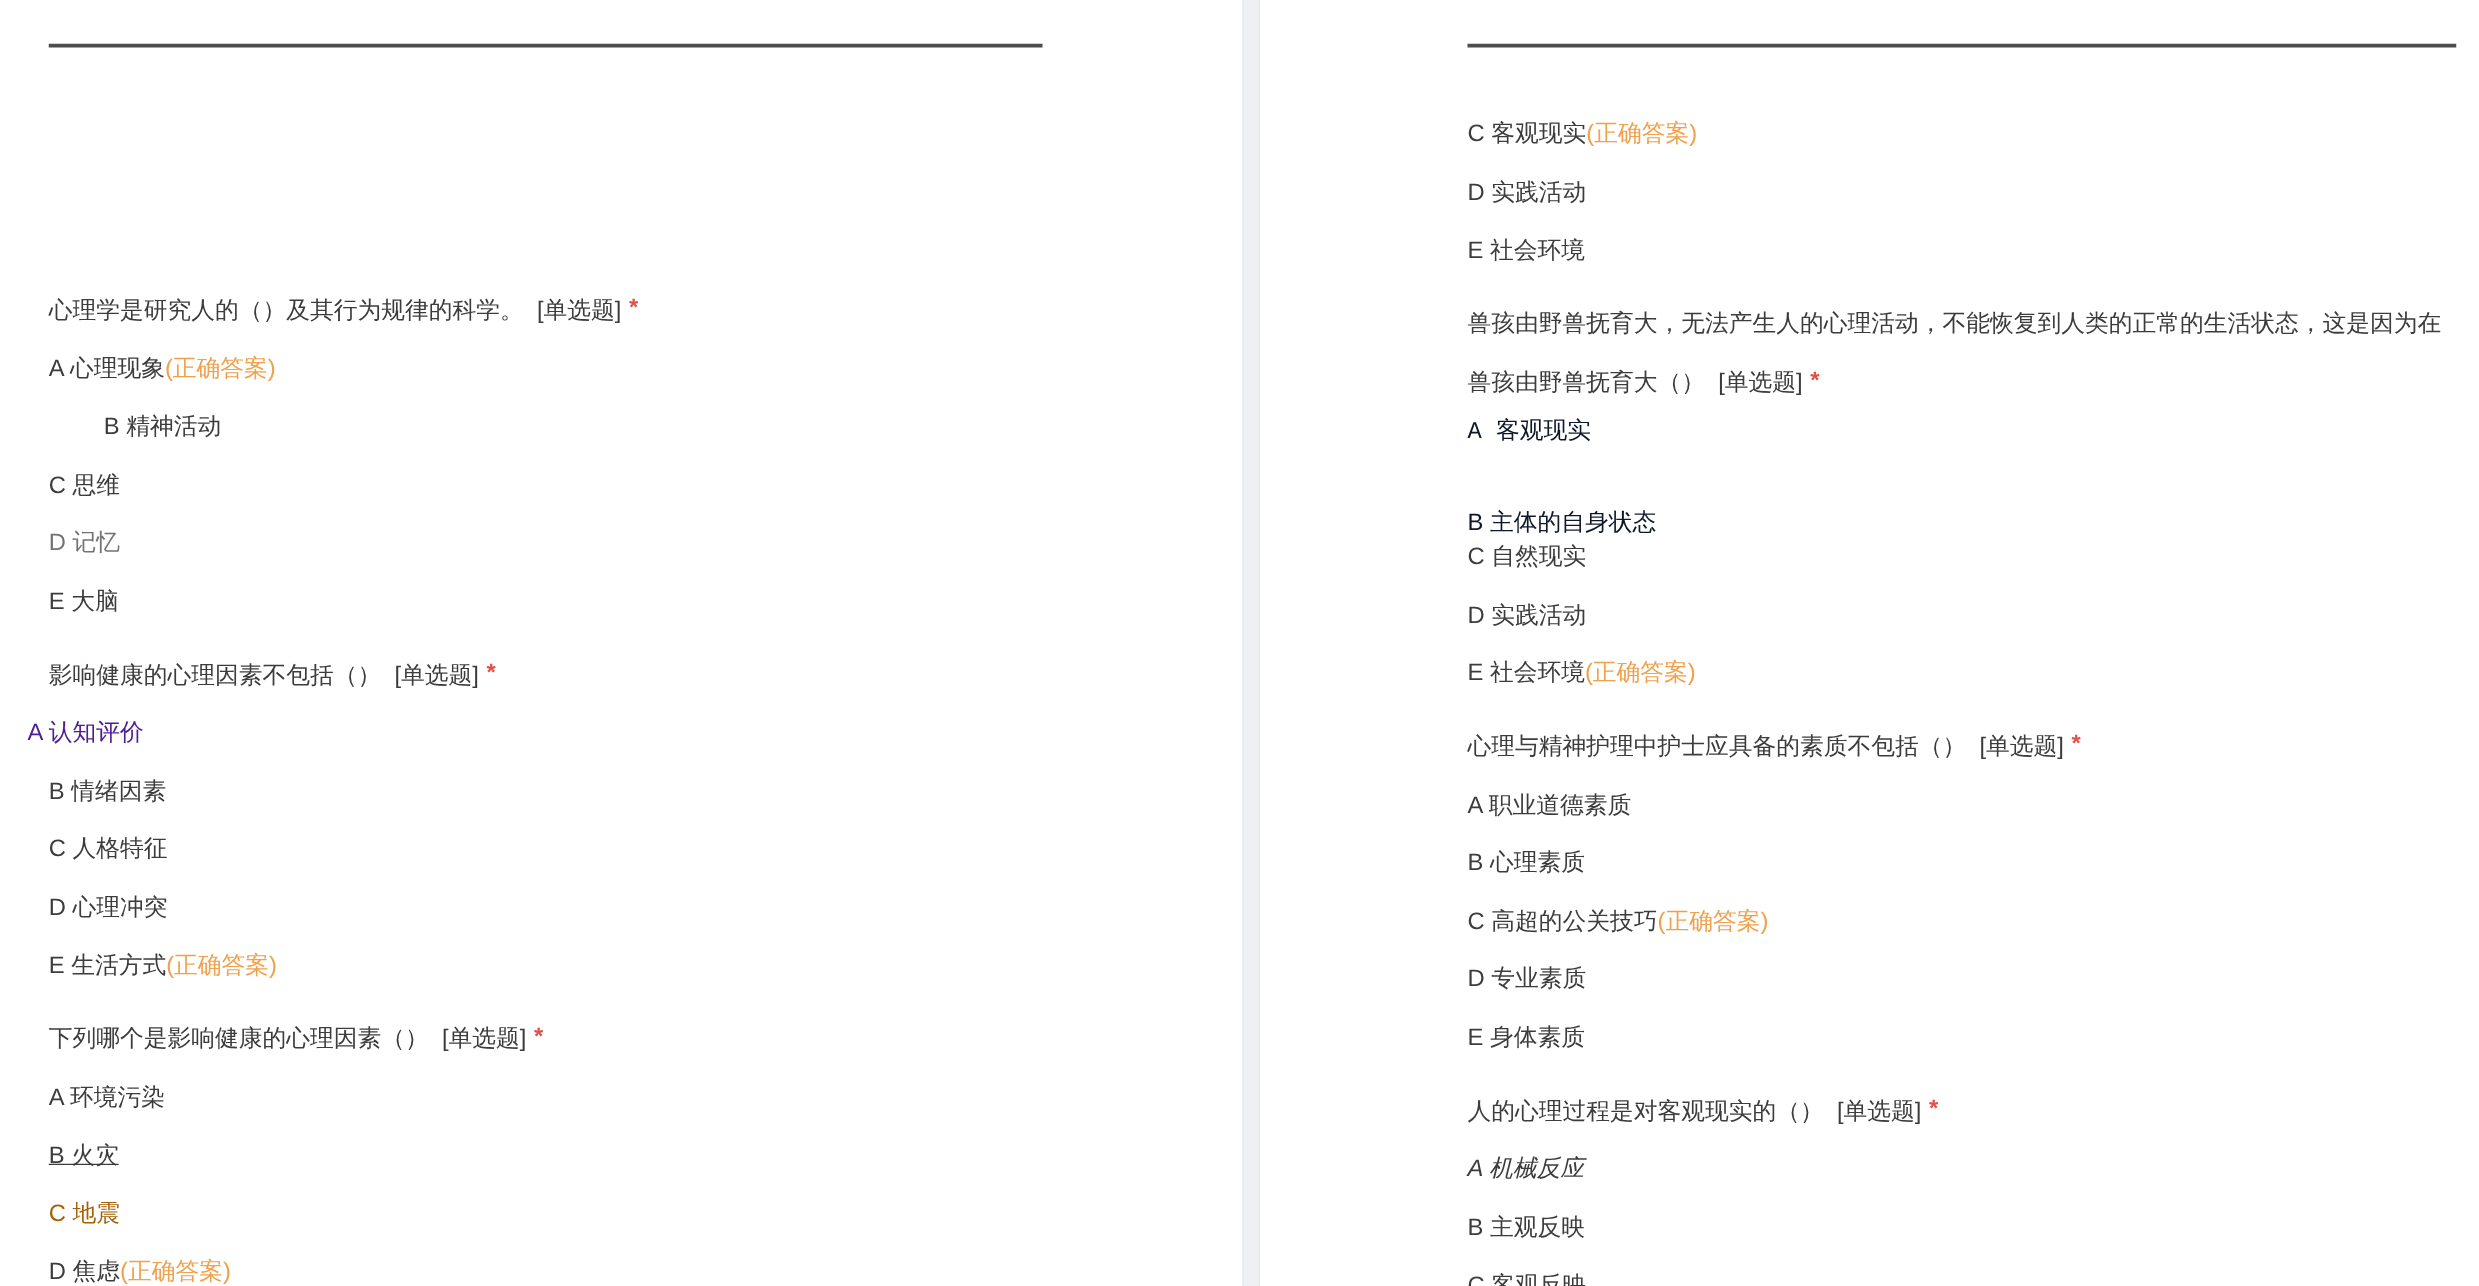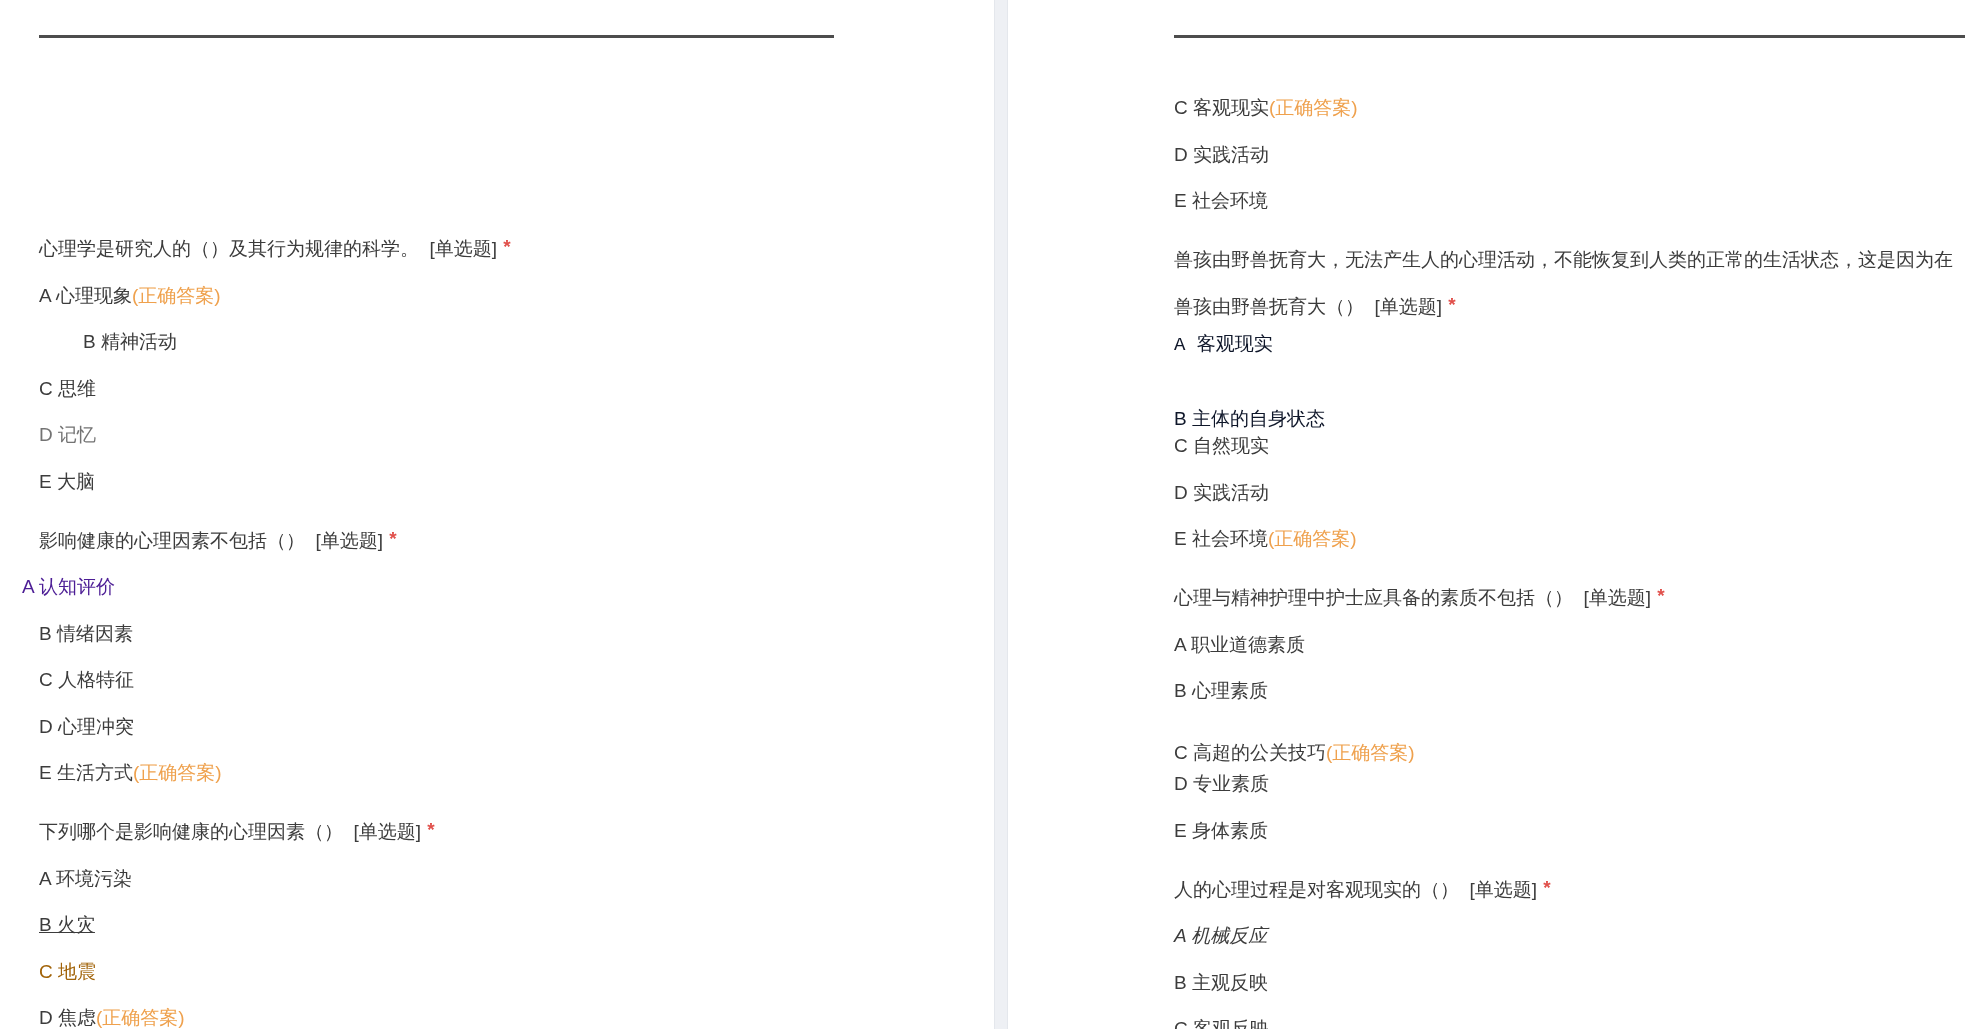--- a/index.html
+++ b/index.html
@@ -65,21 +65,21 @@
       <div class="row" style="left: 1174px; top: 247px; color: rgb(60, 60, 60);"><span>兽孩由野兽抚育大，无法产生人的心理活动，不能恢复到人类的正常的生活状态，这是因为在</span></div>
       <div class="row" style="left: 1174px; top: 293.5px; color: rgb(60, 60, 60);"><span>兽孩由野兽抚育大（）  [单选题]</span><span class="required-asterisk" style="color: rgb(225, 80, 75);">*</span></div>
       <div class="row" style="left: 1174px; top: 332px; color: #0f172a; font-family: Liberation Mono, monospace;"><span>A 客观现实</span></div>
       <div class="row" style="left: 1174px; top: 386.5px; color: #0f172a; margin-top: 19px;"><span>B 主体的自身状态</span></div>
       <div class="row" style="left: 1174px; top: 433px; color: rgb(60, 60, 60);"><span>C 自然现实</span></div>
       <div class="row" style="left: 1174px; top: 479.5px; color: rgb(60, 60, 60);"><span>D 实践活动</span></div>
       <div class="row" style="left: 1174px; top: 526px; color: rgb(60, 60, 60);"><span>E 社会环境</span><span class="answer-badge" style="color: rgb(239, 161, 77);">(正确答案)</span></div>
       <div class="row" style="left: 1174px; top: 585px; color: rgb(60, 60, 60);"><span>心理与精神护理中护士应具备的素质不包括（）  [单选题]</span><span class="required-asterisk" style="color: rgb(225, 80, 75);">*</span></div>
       <div class="row" style="left: 1174px; top: 631.5px; color: rgb(60, 60, 60);"><span>A 职业道德素质</span></div>
       <div class="row" style="left: 1174px; top: 678px; color: rgb(60, 60, 60);"><span>B 心理素质</span></div>
-      <div class="row" style="left: 1174px; top: 724.5px; color: rgb(60, 60, 60); margin-top: 15px;"><span>C 高超的公关技巧</span><span class="answer-badge" style="color: rgb(239, 161, 77);">(正确答案)</span></div>
+      <div class="row" style="left: 1174px; top: 724.5px; color: rgb(60, 60, 60);"><span>C 高超的公关技巧</span><span class="answer-badge" style="color: rgb(239, 161, 77);">(正确答案)</span></div>
       <div class="row" style="left: 1174px; top: 771px; color: rgb(60, 60, 60);"><span>D 专业素质</span></div>
       <div class="row" style="left: 1174px; top: 817.5px; color: rgb(60, 60, 60);"><span>E 身体素质</span></div>
       <div class="row" style="left: 1174px; top: 876.5px; color: rgb(60, 60, 60);"><span>人的心理过程是对客观现实的（）  [单选题]</span><span class="required-asterisk" style="color: rgb(225, 80, 75);">*</span></div>
       <div class="row" style="left: 1174px; top: 923px; color: rgb(60, 60, 60); font-style: italic;"><span>A 机械反应</span></div>
       <div class="row" style="left: 1174px; top: 969.5px; color: rgb(60, 60, 60);"><span>B 主观反映</span></div>
       <div class="row" style="left: 1174px; top: 1016px; color: rgb(60, 60, 60);"><span>C 客观反映</span></div>
     </div>
 </div>
 
 </body></html>

